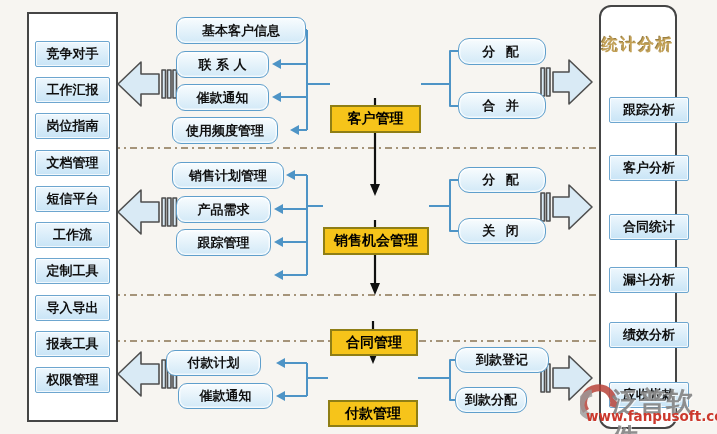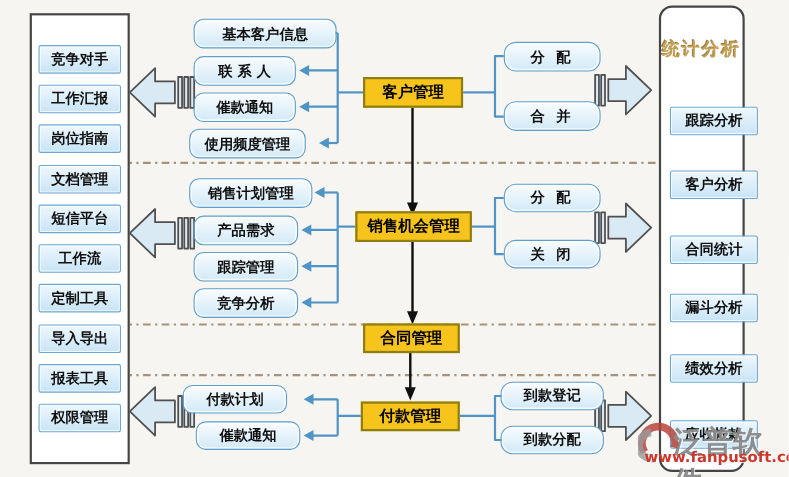--- a/index.html
+++ b/index.html
@@ -11,21 +11,21 @@
               justify-content:space-between;padding:27px 6px;}
   #right-panel{left:599px;top:5px;width:78px;height:424px;border-radius:12px;}
   .bluebox{background:linear-gradient(180deg,#eef7fd 0%,#c8e4f6 100%);border:1px solid #6da6cf;
            box-shadow:inset 0 0 0 1px rgba(255,255,255,.75);display:flex;align-items:center;justify-content:center;
            font-size:13px;font-weight:bold;color:#101010;box-sizing:border-box;border-radius:2px;}
   .lp-item{height:26px;width:100%;}
   .rp-item{position:absolute;left:8px;width:80px;height:26px;}
   #rp-title{position:absolute;left:0;top:28px;width:100%;text-align:center;font-size:16px;font-weight:bold;
             letter-spacing:2px;color:#c2a056;text-shadow:1px 1px 0 #ffffff,-1px -1px 0 #9a7f42;}
   .stage{position:absolute;z-index:3;background:#f6c41a;border:2px solid #8f7e15;display:flex;align-items:center;
-         justify-content:center;font-size:14px;font-weight:bold;color:#000;box-sizing:border-box;}
+         justify-content:center;font-size:14px;font-weight:bold;color:#000;box-sizing:border-box;margin-top:35px;}
   .child,.action{position:absolute;z-index:3;background:linear-gradient(180deg,#f8fcfe 0%,#d2e9f7 100%);
          border:1.5px solid #5f9fcc;border-radius:9px;display:flex;align-items:center;justify-content:center;
          font-size:13px;font-weight:bold;color:#101010;box-sizing:border-box;
          box-shadow:inset 0 0 0 1.5px rgba(255,255,255,.7);}
   .action{border-radius:11px;letter-spacing:3px;}
   #watermark{position:absolute;z-index:5;left:0;top:0;width:717px;height:434px;pointer-events:none;}
   #wm-brand{position:absolute;left:612px;top:384px;font-size:27px;font-weight:bold;
             color:rgba(128,128,128,.88);text-shadow:1px 1px 0 rgba(255,255,255,.65);letter-spacing:0px;}
   #wm-url{position:absolute;left:586px;top:408px;font-size:13.5px;font-weight:bold;color:#cc382c;
           text-shadow:1px 1px 0 rgba(255,255,255,.8);}
@@ -161,31 +161,30 @@
   <div class="stage" style="left:328px;top:365px;width:90px;height:27px">付款管理</div>
 
   <div class="child" style="left:176px;top:17px;width:130px;height:27px">基本客户信息</div>
   <div class="child" style="left:176px;top:51px;width:93px;height:27px">联 系 人</div>
   <div class="child" style="left:176px;top:84px;width:93px;height:27px">催款通知</div>
   <div class="child" style="left:172px;top:117px;width:106px;height:27px">使用频度管理</div>
 
   <div class="child" style="left:172px;top:162px;width:112px;height:27px">销售计划管理</div>
   <div class="child" style="left:176px;top:196px;width:95px;height:27px">产品需求</div>
   <div class="child" style="left:176px;top:229px;width:95px;height:27px">跟踪管理</div>
-  <div class="child" style="left:176px;top:262px;width:95px;height:27px">竞争分析</div>
 
   <div class="child" style="left:166px;top:350px;width:95px;height:26px">付款计划</div>
   <div class="child" style="left:178px;top:383px;width:95px;height:26px">催款通知</div>
 
   <div class="action" style="left:458px;top:38px;width:88px;height:27px">分 配</div>
   <div class="action" style="left:458px;top:92px;width:88px;height:27px">合 并</div>
   <div class="action" style="left:458px;top:167px;width:88px;height:26px">分 配</div>
   <div class="action" style="left:458px;top:218px;width:88px;height:26px">关 闭</div>
   <div class="action" style="left:455px;top:347px;width:94px;height:26px;letter-spacing:0">到款登记</div>
-  <div class="action" style="left:455px;top:387px;width:94px;height:26px;letter-spacing:0">到款分配</div>
+  <div class="action" style="left:455px;top:387px;width:72px;height:26px;letter-spacing:0">到款分配</div>
 
   <div id="watermark">
     <svg id="wm-logo" width="38" height="44" viewBox="0 0 38 44">
       <path d="M6 30 A15 15 0 1 1 33 26" fill="none" stroke="#b8433a" stroke-width="7" opacity="0.85"></path>
       <path d="M12 12 A11 11 0 0 0 14 36" fill="none" stroke="#9a9a9a" stroke-width="7" opacity="0.8"></path>
     </svg>
     <div id="wm-brand">泛普软件</div>
     <div id="wm-url">www.fanpusoft.com</div>
   </div>
 

